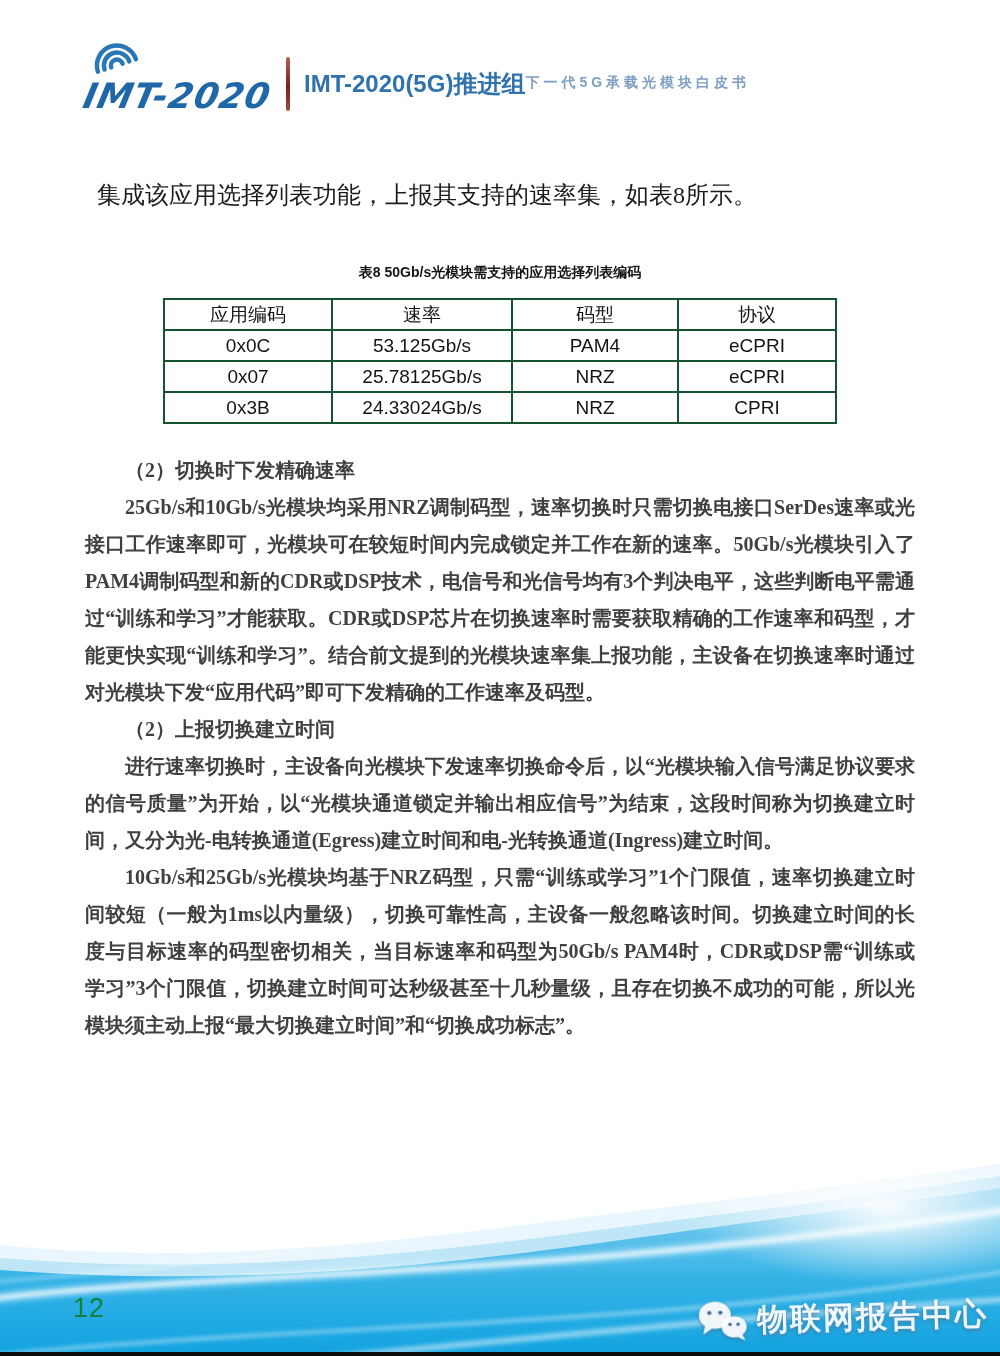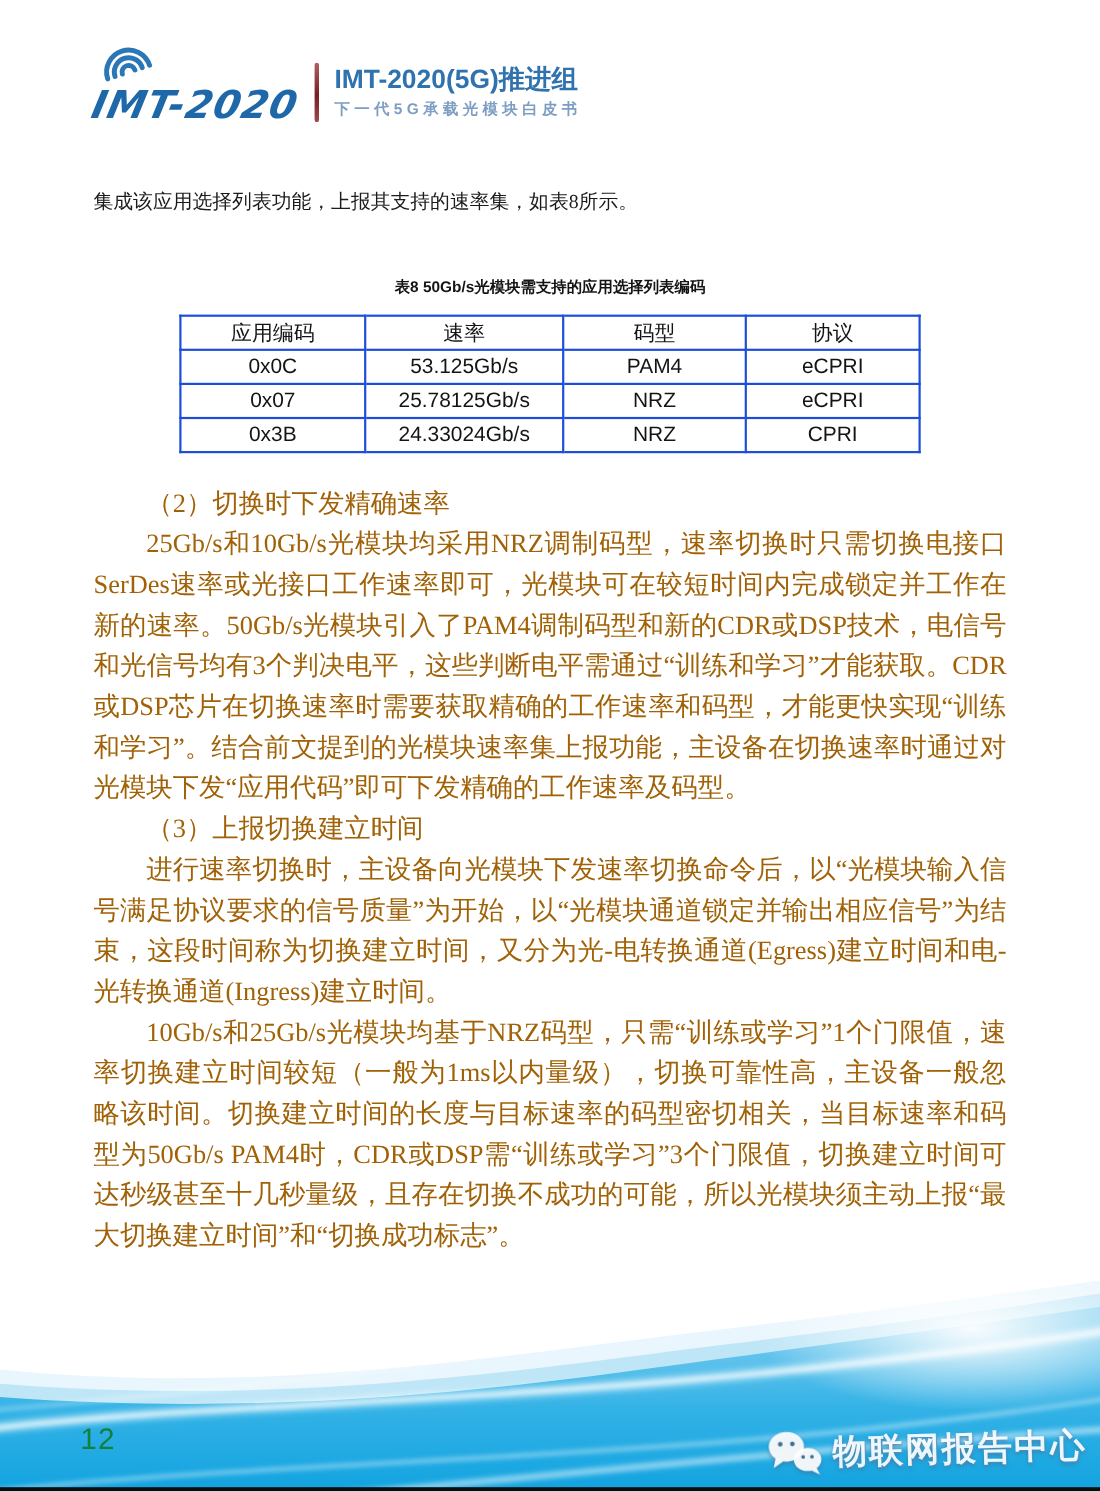--- a/index.html
+++ b/index.html
@@ -13,43 +13,43 @@
   .hdr{position:absolute;top:52px;left:84px;display:flex;align-items:center;z-index:2;}
   .logo{position:relative;width:180px;height:64px;}
   .logo-arcs{position:absolute;top:-14px;left:2px;transform:rotate(-18deg);}
   .logo-text{
     position:absolute;left:0;bottom:0;
     font-family:"DejaVu Sans", sans-serif;font-style:italic;font-weight:bold;
     font-size:35px;color:#1e67a8;transform:skewX(-12deg);letter-spacing:1px;white-space:nowrap;
   }
   .hdr-divider{width:4px;height:54px;margin:0 14px 0 22px;border-radius:2px;
     background:linear-gradient(#b06060,#7a1f1f 55%,#9c4a4a);}
-  .hdr-text{display:flex;flex-direction:column;justify-content:center;}
+  .hdr-text{display:flex;flex-direction:row;justify-content:center;}
   .hdr-title{font-family:"Liberation Sans", sans-serif;font-weight:700;font-size:24px;color:#2f72ad;line-height:28px;}
   .hdr-subtitle{font-family:"Liberation Sans", sans-serif;font-weight:600;font-size:14px;color:#7d9ec2;letter-spacing:4px;margin-top:4px;}
 
   
   .main{position:absolute;left:85px;right:85px;top:168px;z-index:2;}
-  .intro{font-size:18px;margin:0;line-height:30px;}
+  .intro{font-size:24px;margin:12px;line-height:30px;}
   .tbl-caption{
     text-align:center;font-family:"Liberation Sans", sans-serif;font-weight:700;
     font-size:14px;color:#141414;margin:54px 0 16px 0;
   }
   table.app-tbl{
     border-collapse:collapse;margin:0 auto;width:672px;table-layout:fixed;
     font-family:"Liberation Sans", sans-serif;font-size:19px;color:#141414;
   }
   .app-tbl th,.app-tbl td{
-    border:2px solid #1d4ed8;text-align:center;height:27px;padding:1px 4px;font-weight:400;
+    border:2px solid #14532d;text-align:center;height:27px;padding:1px 4px;font-weight:400;
   }
   .app-tbl td.note-cell{
     text-align:left;font-size:18px;line-height:26px;padding:5px 10px;height:auto;
   }
   .para,.para-heading{
-    font-size:24px;line-height:37px;margin:0;text-indent:2em;text-align:justify;color:#a16207;
+    font-size:20px;line-height:37px;margin:0;text-indent:2em;text-align:justify;color:#404040;font-weight:bold;
   }
   .para-heading{text-align:left;}
   .section-start{margin-top:28px;}
 
   
   .footer{position:absolute;left:0;right:0;bottom:0;height:206px;z-index:1;}
   .footer svg{display:block;width:1000px;height:206px;}
   .page-number{
     position:absolute;left:73px;bottom:32px;z-index:3;
     font-family:"Liberation Sans", sans-serif;font-size:27px;color:#15803d;letter-spacing:1px;
@@ -126,21 +126,21 @@
           <td>0x3B</td>
           <td>24.33024Gb/s</td>
           <td>NRZ</td>
           <td>CPRI</td>
         </tr>
       </tbody>
     </table>
 
     <p class="para-heading section-start">（2）切换时下发精确速率</p>
     <p class="para">25Gb/s和10Gb/s光模块均采用NRZ调制码型，速率切换时只需切换电接口SerDes速率或光接口工作速率即可，光模块可在较短时间内完成锁定并工作在新的速率。50Gb/s光模块引入了PAM4调制码型和新的CDR或DSP技术，电信号和光信号均有3个判决电平，这些判断电平需通过“训练和学习”才能获取。CDR或DSP芯片在切换速率时需要获取精确的工作速率和码型，才能更快实现“训练和学习”。结合前文提到的光模块速率集上报功能，主设备在切换速率时通过对光模块下发“应用代码”即可下发精确的工作速率及码型。</p>
-    <p class="para-heading">（3）上报切换建立时间</p>
+    <p class="para-heading">（2）上报切换建立时间</p>
     <p class="para">进行速率切换时，主设备向光模块下发速率切换命令后，以“光模块输入信号满足协议要求的信号质量”为开始，以“光模块通道锁定并输出相应信号”为结束，这段时间称为切换建立时间，又分为光-电转换通道(Egress)建立时间和电-光转换通道(Ingress)建立时间。</p>
     <p class="para">10Gb/s和25Gb/s光模块均基于NRZ码型，只需“训练或学习”1个门限值，速率切换建立时间较短（一般为1ms以内量级），切换可靠性高，主设备一般忽略该时间。切换建立时间的长度与目标速率的码型密切相关，当目标速率和码型为50Gb/s PAM4时，CDR或DSP需“训练或学习”3个门限值，切换建立时间可达秒级甚至十几秒量级，且存在切换不成功的可能，所以光模块须主动上报“最大切换建立时间”和“切换成功标志”。</p>
   </div>
 
   <div class="footer">
     <svg viewBox="0 0 1000 206" preserveAspectRatio="none">
       <defs>
         <linearGradient id="gMain" x1="0" y1="0" x2="0" y2="1">
           <stop offset="0" stop-color="#8ad2f1"></stop>
           <stop offset="0.55" stop-color="#33b2e6"></stop>

